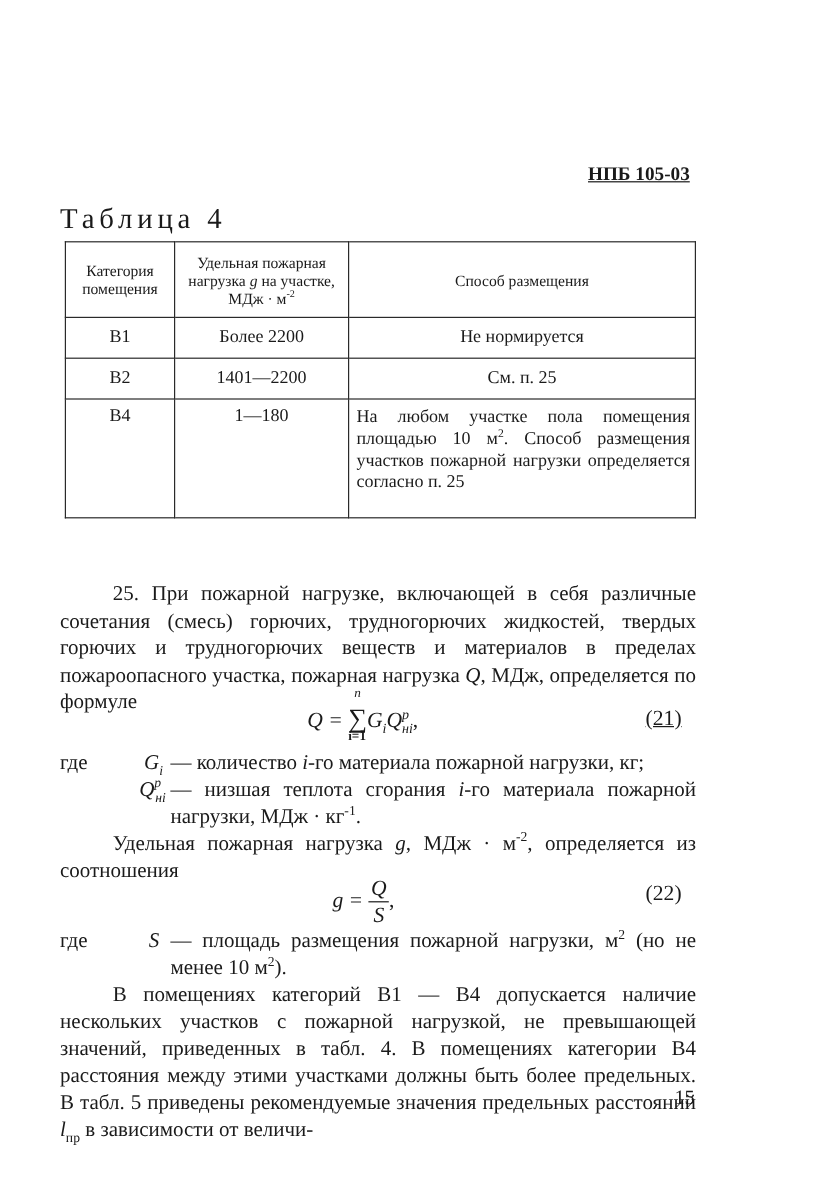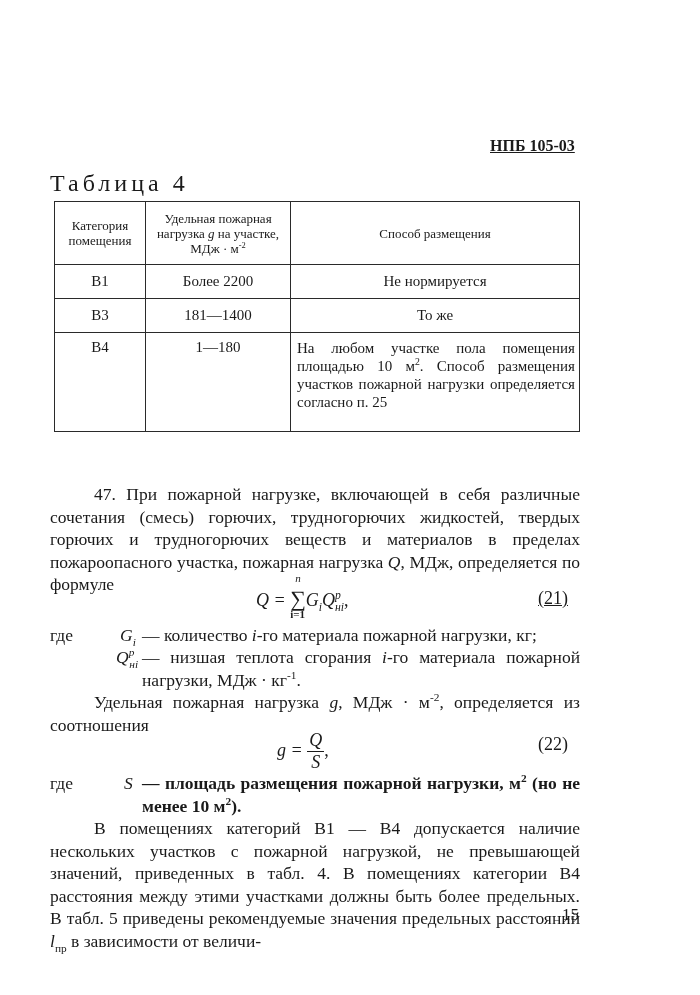--- a/index.html
+++ b/index.html
@@ -54,48 +54,48 @@
       <span>МДж · м</span><sup>-2</sup>
     </td>
     <td>Способ размещения</td>
   </tr>
   <tr class="r">
     <td>В1</td>
     <td>Более 2200</td>
     <td>Не нормируется</td>
   </tr>
   <tr class="r">
-    <td>В3</td>
-    <td>181—1400</td>
-    <td>То же</td>
+    <td>В2</td>
+    <td>1401—2200</td>
+    <td>См. п. 25</td>
   </tr>
   <tr class="r4">
     <td>В4</td>
     <td>1—180</td>
     <td class="just"><span>На любом участке пола помещения площадью 10 м</span><sup>2</sup><span>. Способ размещения участков пожарной нагрузки определяется согласно п. 25</span></td>
   </tr>
 </tbody>
   </table>
 
-<div class="para indent" style="top:483px;"><span>47. При пожарной нагрузке, включающей в себя различные сочетания (смесь) горючих, трудногорючих жидкостей, твердых горючих и трудногорючих веществ и материалов в пределах пожароопасного участка, пожарная нагрузка </span><i>Q</i><span>, МДж, определяется по формуле</span></div>
+<div class="para indent" style="top:483px;"><span>25. При пожарной нагрузке, включающей в себя различные сочетания (смесь) горючих, трудногорючих жидкостей, твердых горючих и трудногорючих веществ и материалов в пределах пожароопасного участка, пожарная нагрузка </span><i>Q</i><span>, МДж, определяется по формуле</span></div>
 
 <div class="formula" style="left:256px; top:586px;"><span>Q = </span><span class="sum">∑<span class="up">n</span><span class="dn">i=1</span></span><span>G</span><sub>i</sub><span>Q</span><sup>p</sup><sub style="margin-left:-6px;">нi</sub><span style="font-style:normal;">,</span></div>
 <div class="eqno" style="top:588px;text-decoration:underline;">(21)</div>
 
 <div class="where" style="left:50px; top:624px;">где</div>
 <div class="where" style="left:120px; top:624px;"><i>G</i><sub><i>i</i></sub></div>
 <div class="where" style="left:142px; top:624px; width:438px;"><span>— количество </span><i>i</i><span>-го материала пожарной нагрузки, кг;</span></div>
 
 <div class="where" style="left:116px; top:646px;"><i>Q</i><sup><i>p</i></sup><sub style="margin-left:-5px;"><i>нi</i></sub></div>
 <div class="where" style="left:142px; top:646px; width:438px; text-align:justify; padding-left:0;"><span>— низшая теплота сгорания </span><i>i</i><span>-го материала пожарной нагрузки, МДж · кг</span><sup>-1</sup><span>.</span></div>
 
 <div class="para indent" style="top:691px;"><span>Удельная пожарная нагрузка </span><i>g</i><span>, МДж · м</span><sup>-2</sup><span>, определяется из соотношения</span></div>
 
 <div class="formula" style="left:277px; top:730px;"><span>g = </span><span class="frac"><span class="num">Q</span><span class="den">S</span></span><span style="font-style:normal;">,</span></div>
 <div class="eqno" style="top:734px;">(22)</div>
 
 <div class="where" style="left:50px; top:772px;">где</div>
 <div class="where" style="left:124px; top:772px;"><i>S</i></div>
-<div class="where" style="left:142px; top:772px; width:438px; text-align:justify;font-weight:bold;"><span>— площадь размещения пожарной нагрузки, м</span><sup>2</sup><span> (но не менее 10 м</span><sup>2</sup><span>).</span></div>
+<div class="where" style="left:142px; top:772px; width:438px; text-align:justify;"><span>— площадь размещения пожарной нагрузки, м</span><sup>2</sup><span> (но не менее 10 м</span><sup>2</sup><span>).</span></div>
 
 <div class="para indent" style="top:817px;"><span>В помещениях категорий В1 — В4 допускается наличие нескольких участков с пожарной нагрузкой, не превышающей значений, приведенных в табл. 4. В помещениях категории В4 расстояния между этими участками должны быть более предельных. В табл. 5 приведены рекомендуемые значения предельных расстояний </span><i>l</i><sub>пр</sub><span> в зависимости от величи-</span></div>
 
 <div class="abs page-num">15</div>
 
 </body></html>

